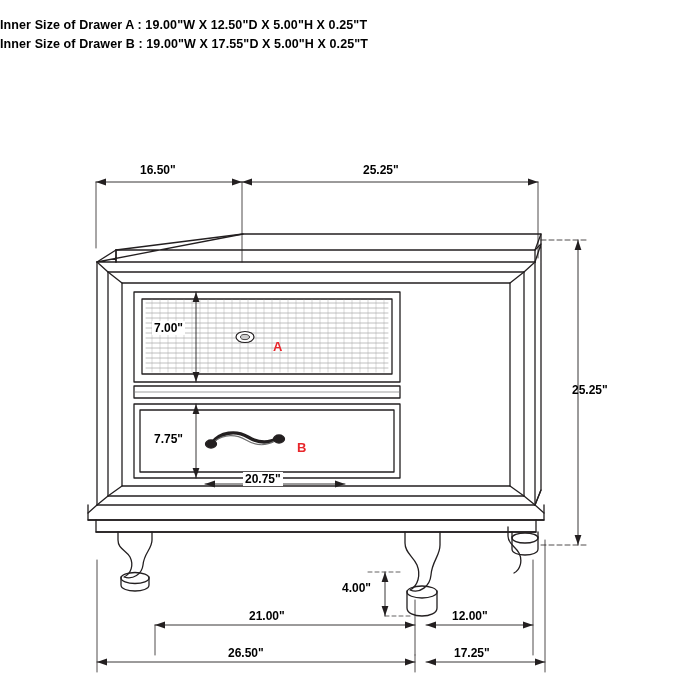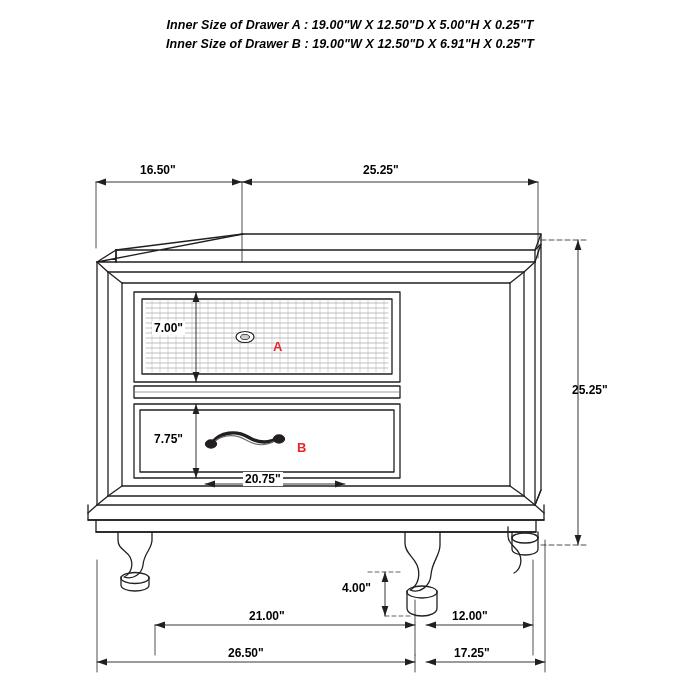--- a/index.html
+++ b/index.html
@@ -17,26 +17,24 @@
   }
   #stage {
     position: relative;
     width: 700px;
     height: 700px;
   }
   .hdr {
     position: absolute;
     left: 0;
     width: 700px;
-    text-align: center;
     font-size: 12.5px;
     font-weight: bold;
     letter-spacing: 0.1px;
     color: #000;
-    font-style: italic;
   }
   #hdr1 { top: 18px; }
   #hdr2 { top: 37px; }
 
   svg#art {
     position: absolute;
     left: 0;
     top: 0;
     width: 700px;
     height: 700px;
@@ -54,21 +52,21 @@
     font-weight: bold;
     color: #e8262b;
   }
 </style>
 </head>
 <body>
 
 <div id="stage">
 
   <div class="hdr" id="hdr1">Inner Size of Drawer A : 19.00"W X 12.50"D X 5.00"H X  0.25"T</div>
-  <div class="hdr" id="hdr2">Inner Size of Drawer B : 19.00"W X 12.50"D X 6.91"H X  0.25"T</div>
+  <div class="hdr" id="hdr2">Inner Size of Drawer B : 19.00"W X 17.55"D X 5.00"H X  0.25"T</div>
 
   <svg id="art" viewBox="0 0 700 700">
     <g fill="none" stroke="#231f20" stroke-width="1.3" stroke-linejoin="round" stroke-linecap="round">
 
       <line x1="96" y1="182" x2="96" y2="248" stroke-width="0.8"></line>
       <line x1="242" y1="182" x2="242" y2="262" stroke-width="0.8"></line>
       <line x1="538" y1="182" x2="538" y2="258" stroke-width="0.8"></line>
 
       <line x1="96" y1="182" x2="242" y2="182" stroke-width="0.9"></line>
       <line x1="242" y1="182" x2="538" y2="182" stroke-width="0.9"></line>

